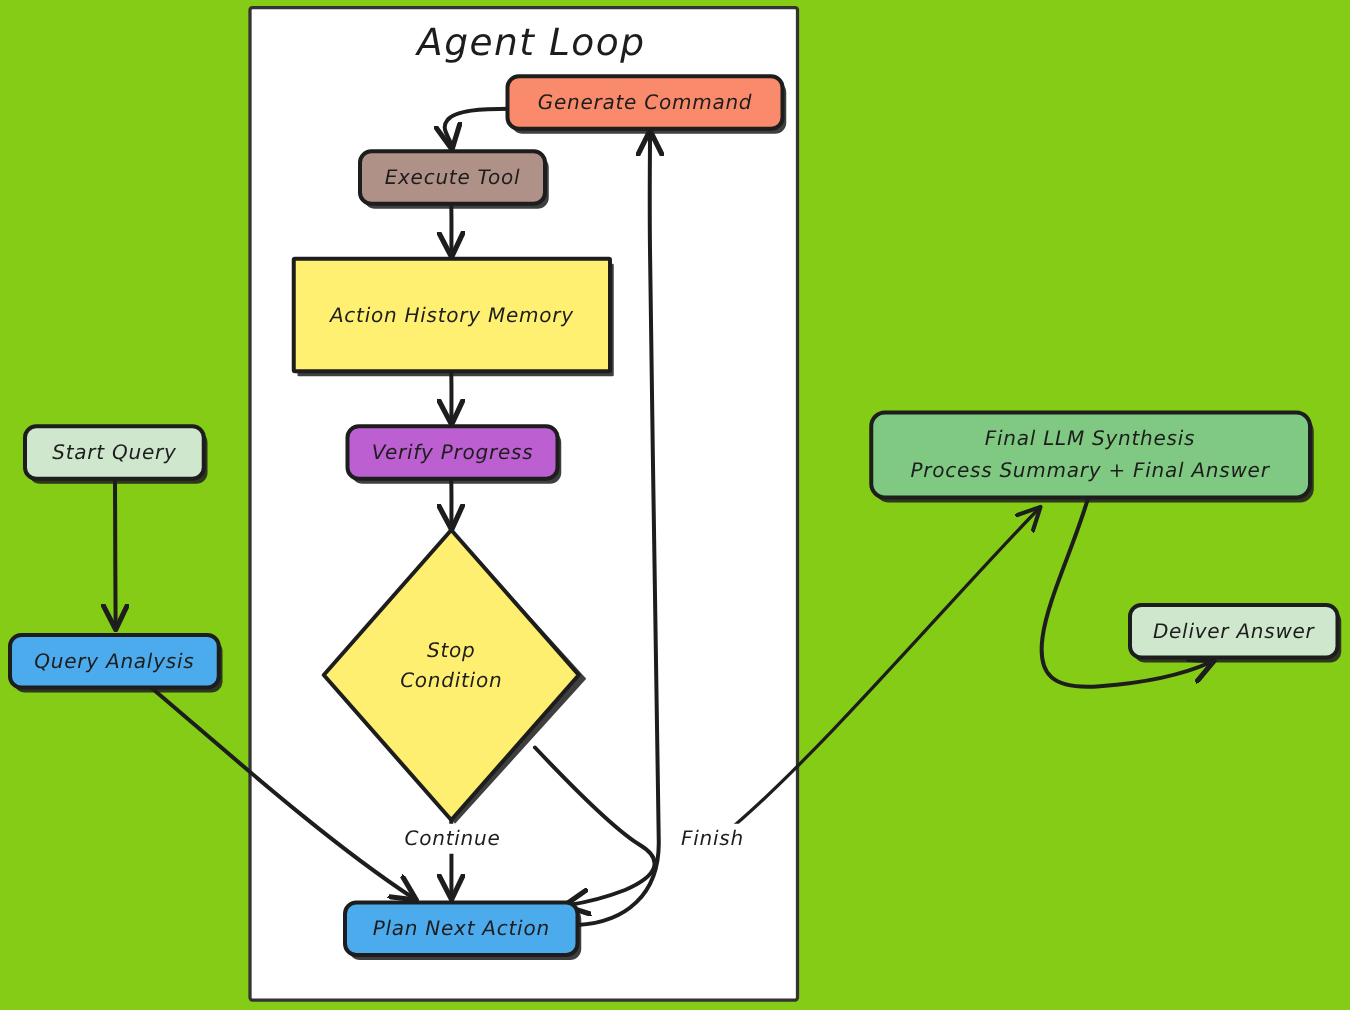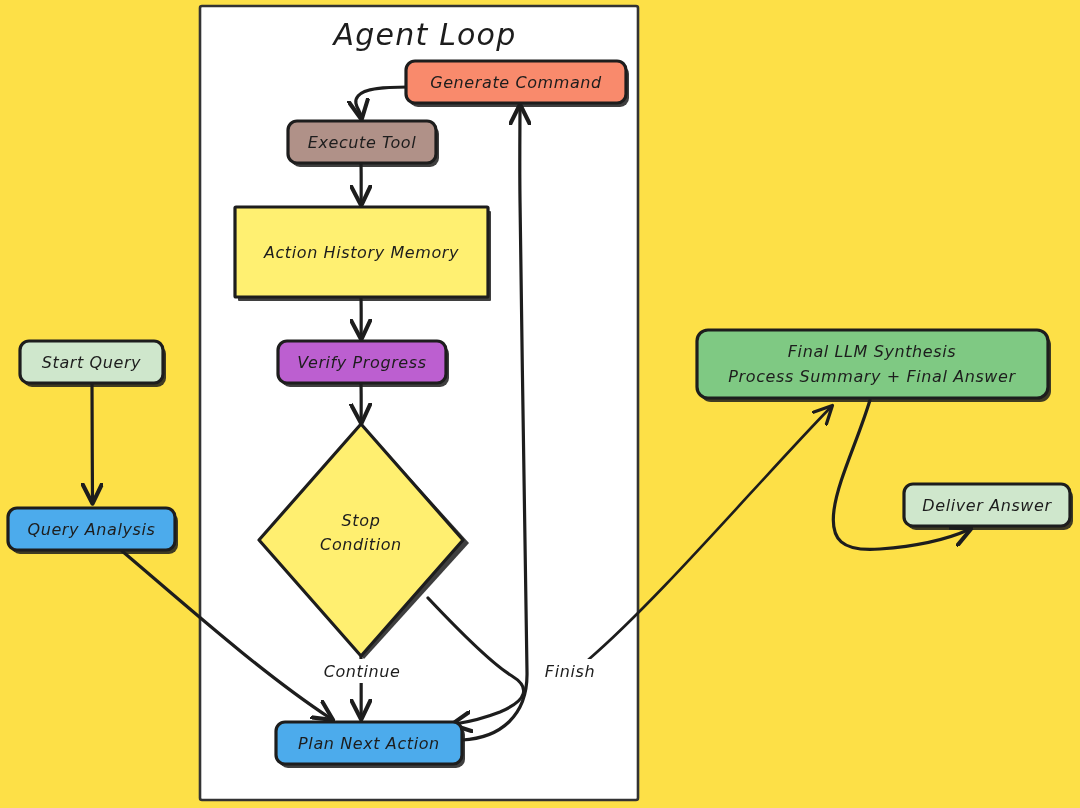--- a/index.html
+++ b/index.html
@@ -7,21 +7,21 @@
     padding: 0;
     background: #ffffff;
   }
   body {
     font-family: "DejaVu Sans", sans-serif;
   }
   #canvas {
     position: relative;
     width: 1080px;
     height: 808px;
-    background: #fde047;
+    background: #84cc16;
     overflow: hidden;
   }
   svg.layer {
     position: absolute;
     left: 0;
     top: 0;
     width: 1080px;
     height: 808px;
   }
   .node-text {

